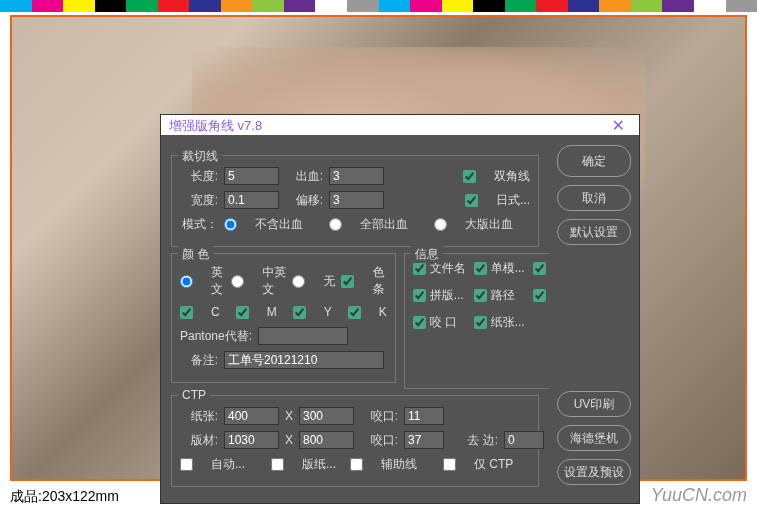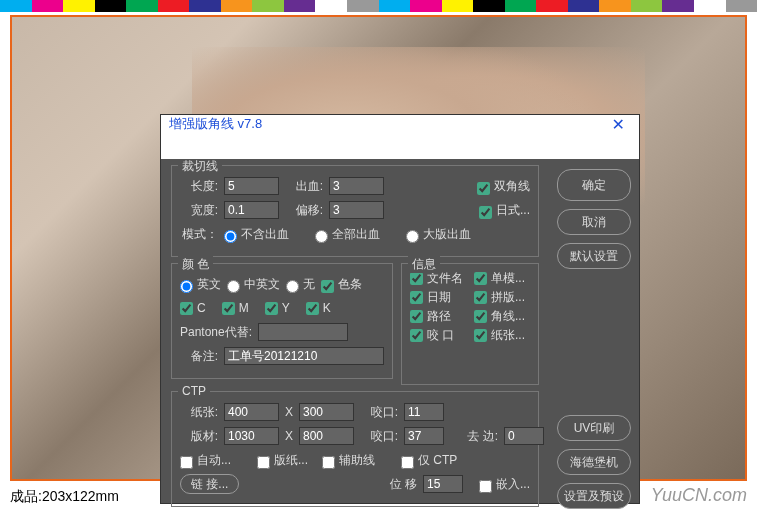--- a/index.html
+++ b/index.html
@@ -4,44 +4,44 @@
 <style>
 *{box-sizing:border-box;margin:0;padding:0;font-family:"Microsoft YaHei",SimSun,sans-serif}
 body{width:757px;height:511px;position:relative;overflow:hidden;background:#fff}
 .color-bar{height:12px;display:flex;position:absolute;top:0;left:0;right:0}
 .color-bar div{flex:1;height:100%}
 .canvas{position:absolute;top:15px;left:10px;right:10px;bottom:30px;border:2px solid #e8651a;background:linear-gradient(135deg,#c8b8a8 0%,#d4c4b4 20%,#8a7a6a 40%,#b8a898 60%,#9a8a7a 80%,#7a6a5a 100%)}
 .face-hint{position:absolute;top:30px;left:180px;right:100px;height:200px;background:radial-gradient(ellipse at 35% 40%,#d4b8a0 0%,#c8a890 30%,transparent 60%),radial-gradient(ellipse at 65% 40%,#d4b8a0 0%,#c8a890 30%,transparent 60%)}
 .status-bar{position:absolute;bottom:5px;left:10px;font-size:14px;color:#000}
 .watermark{position:absolute;bottom:5px;right:10px;font-size:18px;color:#999;font-style:italic}
 .dialog{position:absolute;top:114px;left:160px;width:480px;height:390px;background:#535353;color:#ddd;font-size:12px;border:1px solid #333}
-.titlebar{height:44px;background:#fff;color:#1d4ed8;display:flex;align-items:flex-start;padding:0 8px;font-size:13px}
+.titlebar{height:20px;background:#fff;color:#8b5cf6;display:flex;align-items:flex-end;padding:0 8px;font-size:13px}
 .titlebar .title{flex:1}
 .titlebar .close{font-size:16px;cursor:pointer;padding:0 6px}
 .dlg-body{display:flex;height:calc(100% - 28px)}
-.main-col{flex:1;padding:6px 10px;overflow:hidden}
+.main-col{flex:1;padding:20px 10px;overflow:hidden}
 .btn-col{width:90px;padding:10px 8px;display:flex;flex-direction:column;gap:8px}
 .group{border:1px solid #777;padding:6px 8px 8px;margin-bottom:6px;position:relative}
 .group-title{position:absolute;top:-8px;left:6px;background:#535353;padding:0 4px;font-size:12px}
 .row{display:flex;align-items:center;gap:6px;margin:4px 0;min-height:20px}
 .lbl{min-width:38px;text-align:right;font-size:12px}
 .inp{background:#646464;border:1px solid #333;color:#fff;height:18px;padding:0 3px;font-size:12px}
 .inp.w50{width:55px}
 .inp.w35{width:40px}
 .inp.wlong{width:160px}
 .cb{width:13px;height:13px;accent-color:#4a8}
 .rb{width:13px;height:13px}
 .btn{background:#535353;border:1px solid #999;border-radius:14px;color:#ddd;height:26px;font-size:12px;cursor:pointer;display:flex;align-items:center;justify-content:center}
 .btn.small{border-radius:10px;height:20px;padding:0 10px}
 .info-split{display:flex;gap:8px}
 .info-left{flex:1}
 .info-right{width:150px;border:1px solid #777;padding:6px 8px;position:relative}
-.info-grid{display:grid;grid-template-columns:1fr 1fr;gap:2px 8px}
+.info-grid{display:grid;grid-template-columns:1fr 1fr 1fr;gap:10px 8px}
 .info-grid label{display:flex;align-items:center;gap:4px;font-size:12px;white-space:nowrap}
-.cblbl{display:flex;align-items:flex-end;gap:4px;font-size:12px}
+.cblbl{display:flex;align-items:center;gap:18px;font-size:12px}
 </style>
 </head>
 <body>
 
 <div class="color-bar" id="colorbar">
     <div style="background: rgb(0, 174, 239);"></div>
     <div style="background: rgb(236, 0, 140);"></div>
     <div style="background: rgb(255, 242, 0);"></div>
     <div style="background: rgb(0, 0, 0);"></div>
     <div style="background: rgb(0, 166, 81);"></div>
@@ -238,30 +238,20 @@
             </label>
           <label class="cblbl" style="margin-left:8px">
               <input type="checkbox" class="cb" style="">
               <span>辅助线</span>
             </label>
           <label class="cblbl" style="margin-left:20px">
               <input type="checkbox" class="cb" style="">
               <span>仅 CTP</span>
             </label>
         </div>
-        <div class="row">
-          <button class="btn small">链 接...</button>
-          <span style="flex:1"></span>
-          <span>位 移</span>
-          <input class="inp w35" value="15" style="">
-          <label class="cblbl" style="margin-left:10px">
-              <input type="checkbox" class="cb" style="">
-              <span>嵌入...</span>
-            </label>
-        </div>
       </div>
     </div>
 
     <div class="btn-col">
       <button class="btn" style="height:32px">确定</button>
       <button class="btn">取消</button>
       <button class="btn">默认设置</button>
       <div style="flex:1"></div>
       <button class="btn">UV印刷</button>
       <button class="btn">海德堡机</button>

